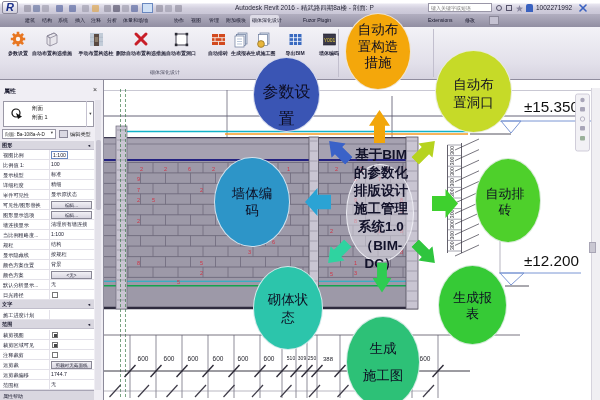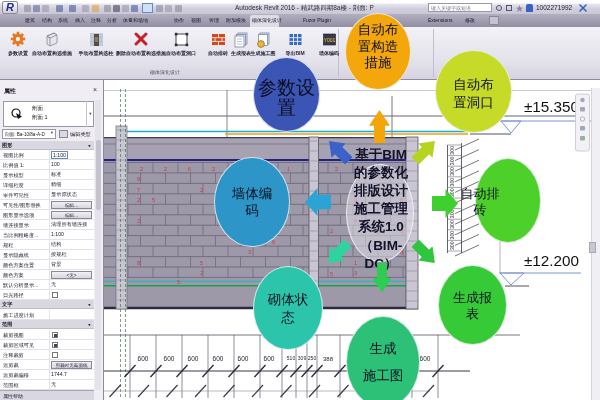--- a/index.html
+++ b/index.html
@@ -771,30 +771,30 @@
 
 <svg class="ab" style="left:323.5px;top:242.5px;transform:rotate(135deg);" width="28" height="20" viewBox="0 0 28 20">
     <polygon points="0,4.8 14.6,4.8 14.6,0 28,10.0 14.6,20 14.6,15.2 0,15.2" fill="#2fd3a0"></polygon>
   </svg>
 
 <svg class="ab" style="left:305.0px;top:188.0px;transform:rotate(180deg);" width="26" height="28" viewBox="0 0 26 28">
     <polygon points="0,6.7 13.5,6.7 13.5,0 26,14.0 13.5,28 13.5,21.3 0,21.3" fill="#2ba3d4"></polygon>
   </svg>
 
 <div class="ab" style="left:253px;top:57px;width:67px;height:75px;border-radius:50%;background:#3a55b4;border:1.5px solid rgba(238,240,244,0.85);"></div>
-<div class="tx" style="left:226.5px;top:77.5px;width:120px;font-size:19px;line-height:20px;color:#0d0d22;font-weight:normal;">参数设<br>置</div>
+<div class="tx" style="left:226.5px;top:77.5px;width:120px;font-size:16px;line-height:27px;color:#0d0d22;font-weight:normal;">参数设<br>置</div>
 
 <div class="ab" style="left:345px;top:13px;width:66px;height:77px;border-radius:50%;background:#f4a70b;border:1.5px solid rgba(238,240,244,0.85);"></div>
 <div class="tx" style="left:318.0px;top:22px;width:120px;font-size:13.5px;line-height:16.5px;color:#0d0d22;font-weight:normal;">自动布<br>置构造<br>措施</div>
 
 <div class="ab" style="left:435px;top:50px;width:77px;height:83px;border-radius:50%;background:#c6da28;border:1.5px solid rgba(238,240,244,0.85);"></div>
 <div class="tx" style="left:413.5px;top:76px;width:120px;font-size:13.5px;line-height:18px;color:#0d0d22;font-weight:normal;">自动布<br>置洞口</div>
 
 <div class="ab" style="left:475px;top:158px;width:66px;height:85px;border-radius:50%;background:#4ed02b;border:1.5px solid rgba(238,240,244,0.85);"></div>
-<div class="tx" style="left:420px;top:185.5px;width:120px;font-size:13px;line-height:16px;color:#0d0d22;font-weight:normal;">自动排<br>砖</div>
+<div class="tx" style="left:445px;top:185.5px;width:120px;font-size:13px;line-height:16px;color:#0d0d22;font-weight:normal;">自动排<br>砖</div>
 
 <div class="ab" style="left:438px;top:265px;width:69px;height:80px;border-radius:50%;background:#36ca36;border:1.5px solid rgba(238,240,244,0.85);"></div>
 <div class="tx" style="left:412.5px;top:289.5px;width:120px;font-size:13px;line-height:16px;color:#0d0d22;font-weight:normal;">生成报<br>表</div>
 
 <div class="ab" style="left:346px;top:316px;width:74px;height:92px;border-radius:50%;background:#2dc177;border:1.5px solid rgba(238,240,244,0.85);"></div>
 <div class="tx" style="left:323.0px;top:335px;width:120px;font-size:13.5px;line-height:27px;color:#0d0d22;font-weight:normal;">生成<br>施工图</div>
 
 <div class="ab" style="left:253px;top:266px;width:70px;height:84px;border-radius:50%;background:#2cc5ab;border:1.5px solid rgba(238,240,244,0.85);"></div>
 <div class="tx" style="left:228.0px;top:291px;width:120px;font-size:13.5px;line-height:18px;color:#0d0d22;font-weight:normal;">砌体状<br>态</div>
 

